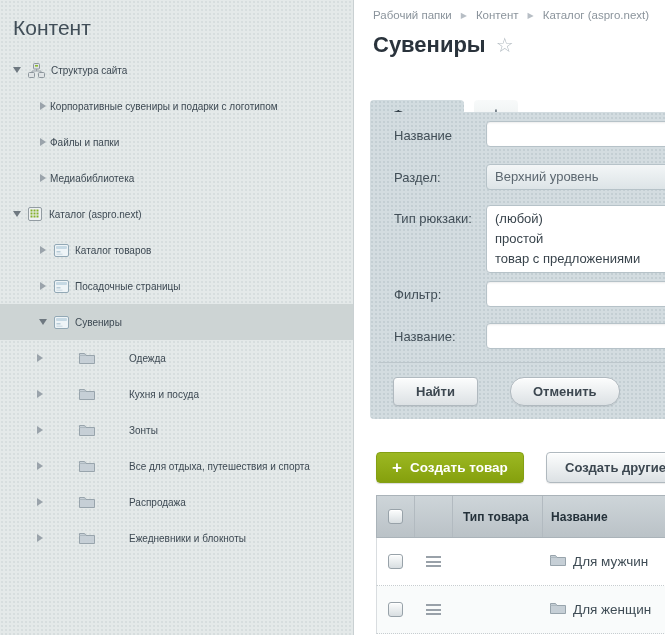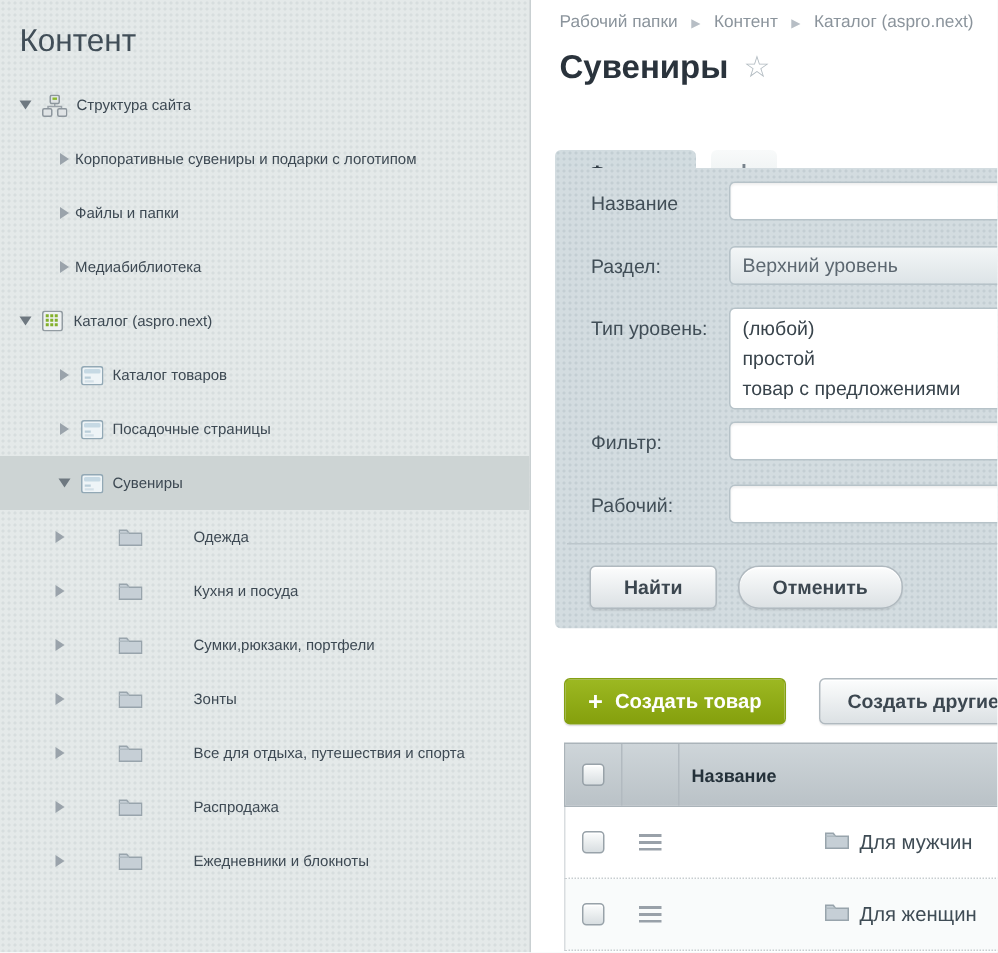--- a/index.html
+++ b/index.html
@@ -73,21 +73,21 @@
   .fp-option { font-size:13px; line-height:20px; padding:0 8px; color:#39444c; white-space:nowrap; cursor:pointer; }
   .fp-divider { position:absolute; left:8px; right:0; top:250px; border-top:1px solid #bcc6cb; }
   .btn {
     display:inline-flex; align-items:center; justify-content:center;
     height:29px; padding:0 22px; border:1px solid #b0b9bf; border-radius:4px;
     background:linear-gradient(#fcfdfd,#dce1e4);
     box-shadow:0 1px 1px rgba(0,0,0,.08), inset 0 1px 0 #fff;
     font-size:13px; font-weight:700; color:#3c4750; cursor:pointer; white-space:nowrap;
   }
   .btn-find { position:absolute; left:23px; top:265px; }
-  .btn-cancel { position:absolute; left:122px; top:265px;border-radius:14px; }
+  .btn-cancel { position:absolute; left:140px; top:265px;border-radius:14px; }
 
   .btn-green {
     position:absolute; left:22px; top:452px; height:31px; padding:0 15px;
     display:inline-flex; align-items:center; gap:8px;
     background:linear-gradient(#9cb822,#85a00d);
     border:1px solid #84a013; border-radius:4px;
     font-size:13.5px; font-weight:700; color:#fff; cursor:pointer; white-space:nowrap;
     box-shadow:0 1px 1px rgba(0,0,0,.15);
   }
   .btn-green .plus { font-size:17px; font-weight:700; color:#fff; line-height:1; }
@@ -249,32 +249,20 @@
           </span>
         <span class="ic">
             <svg width="16" height="13" viewBox="0 0 16 13">
               <path d="M0.5 1.5h5l1.5 2h8.5v8h-15z" fill="#c6cfd6" stroke="#98a4ac"></path>
               <path d="M0.5 3.5h6.5" stroke="#aeb9c0" fill="none"></path>
             </svg>
           </span>
         <span class="lbl">Кухня и посуда</span>
       </div>
 
-      <div class="ti l2">
-        <span class="arr col">
-            <i></i>
-          </span>
-        <span class="ic">
-            <svg width="16" height="13" viewBox="0 0 16 13">
-              <path d="M0.5 1.5h5l1.5 2h8.5v8h-15z" fill="#c6cfd6" stroke="#98a4ac"></path>
-              <path d="M0.5 3.5h6.5" stroke="#aeb9c0" fill="none"></path>
-            </svg>
-          </span>
-        <span class="lbl">Сумки,рюкзаки, портфели</span>
-      </div>
 
       <div class="ti l2">
         <span class="arr col">
             <i></i>
           </span>
         <span class="ic">
             <svg width="16" height="13" viewBox="0 0 16 13">
               <path d="M0.5 1.5h5l1.5 2h8.5v8h-15z" fill="#c6cfd6" stroke="#98a4ac"></path>
               <path d="M0.5 3.5h6.5" stroke="#aeb9c0" fill="none"></path>
             </svg>
@@ -342,50 +330,51 @@
     <div class="tab tab-filter">Фильтр</div>
     <div class="tab tab-plus">+</div>
 
     <section class="filter-panel">
       <span class="fp-label" style="top:16px">Название</span>
       <input class="fp-input" style="top: 9px;">
 
       <span class="fp-label" style="top:58px">Раздел:</span>
       <div class="fp-select">Верхний уровень</div>
 
-      <span class="fp-label" style="top:99px">Тип уровень:</span>
+      <span class="fp-label" style="top:99px">Тип рюкзаки:</span>
       <div class="fp-listbox">
         <div class="fp-option">(любой)</div>
         <div class="fp-option">простой</div>
         <div class="fp-option">товар с предложениями</div>
       </div>
 
       <span class="fp-label" style="top:175px">Фильтр:</span>
       <input class="fp-input" style="top: 169px;">
 
-      <span class="fp-label" style="top:217px">Рабочий:</span>
+      <span class="fp-label" style="top:217px">Название:</span>
       <input class="fp-input" style="top: 211px;">
 
       <div class="fp-divider"></div>
       <button class="btn btn-find">Найти</button>
       <button class="btn btn-cancel">Отменить</button>
     </section>
 
     <button class="btn-green">
       <span class="plus">+</span>
       <span>Создать товар</span>
     </button>
     <button class="btn btn-other">Создать другие товары</button>
 
     <div class="tbl">
       <div class="tbl-head">
         <div class="th c1">
             <span class="cb"></span>
           </div>
         <div class="th c2"></div>
+        <div class="th c3">Тип товара</div>
         <div class="th c4">Название</div>
       </div>
 
       <div class="tbl-row">
         <div class="td c1">
             <span class="cb"></span>
           </div>
         <div class="td c2">
             <span class="burger"></span>
           </div>

